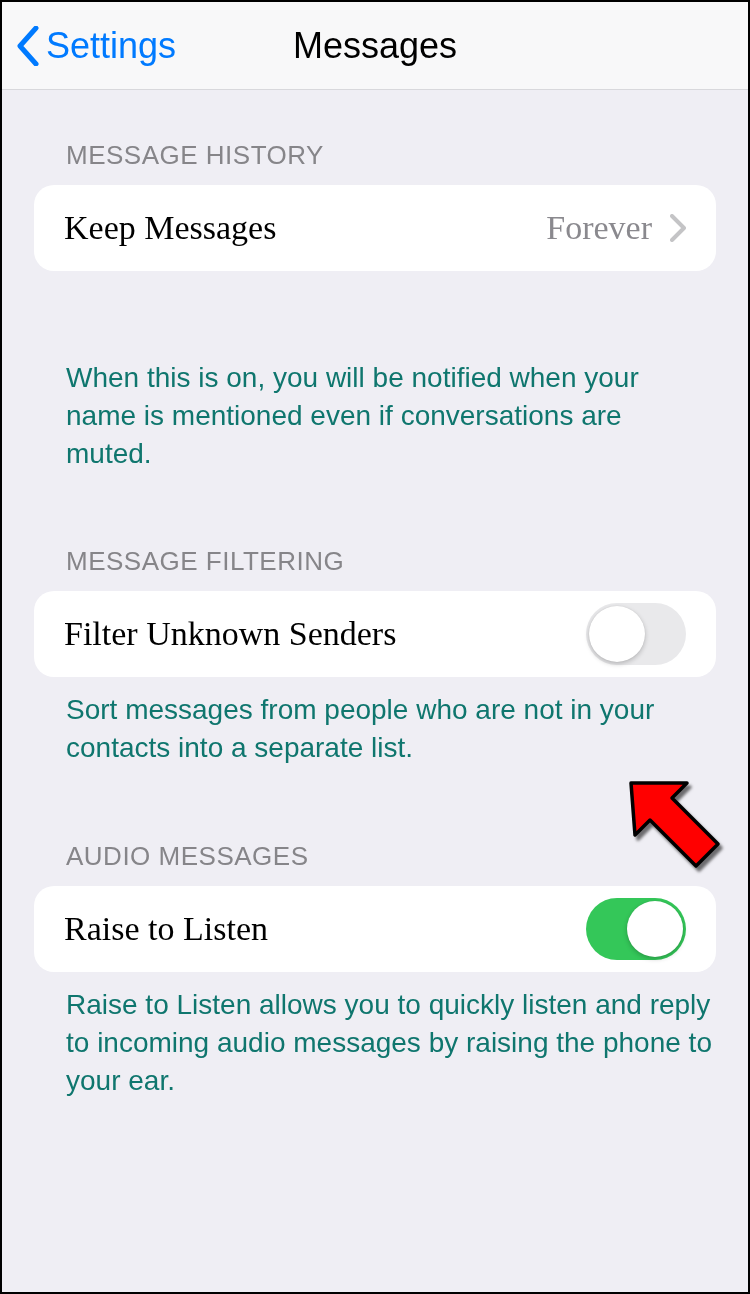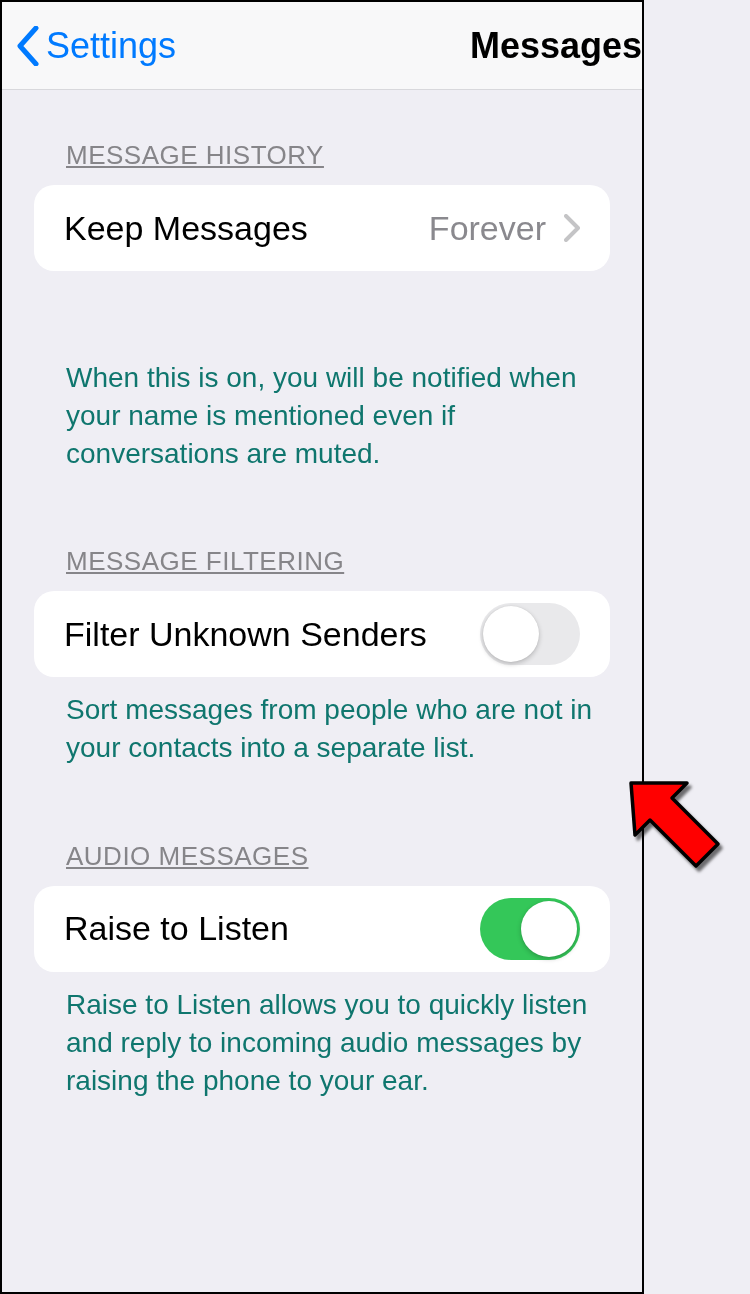--- a/index.html
+++ b/index.html
@@ -5,21 +5,21 @@
     * { margin: 0; padding: 0; box-sizing: border-box; }
     html, body {
       width: 750px;
       height: 1294px;
       font-family: -apple-system, BlinkMacSystemFont, "Helvetica Neue", Arial, sans-serif;
       background: #efeef4;
       color: #000;
       overflow: hidden;
     }
     .frame {
-      width: 644px;
+      width: 750px;
       height: 1294px;
       border: 2px solid #000;
       background: #efeef4;
       position: relative;
     }
     .navbar {
       height: 88px;
       background: #f8f8f9;
       border-bottom: 1px solid #d8d8dc;
       display: flex;
@@ -36,54 +36,54 @@
     .back-chevron {
       width: 24px;
       height: 40px;
       margin-right: 6px;
       flex-shrink: 0;
     }
     .nav-title {
       position: absolute;
       left: 0;
       right: 0;
-      text-align: right;
+      text-align: center;
       font-size: 36px;
-      font-weight: 700;
+      font-weight: 400;
       color: #000;
       pointer-events: none;
     }
     .content { padding-top: 50px; }
     .section-header {
       font-size: 26px;
       letter-spacing: 0.5px;
       color: #868589;
       padding: 0 34px 14px 64px;
       text-transform: uppercase;
-      text-decoration: underline;
     }
     .section-footer {
       font-size: 28px;
       line-height: 1.35;
       color: #0f766e;
       padding: 14px 34px 0 64px;
     }
     .group {
       background: #fff;
       border-radius: 20px;
       margin: 0 32px;
       overflow: hidden;
     }
     .row {
       display: flex;
       align-items: center;
       min-height: 86px;
       padding: 0 30px;
       font-size: 34px;
       color: #000;
+      font-family: Liberation Serif, serif;
     }
     .row + .row { border-top: 1px solid #e3e3e5; text-align: right; }
     .row-label { flex: 1; }
     .row-value {
       color: #8a898e;
       font-size: 34px;
       text-align: center;
     }
     .chevron-right {
       width: 16px;

